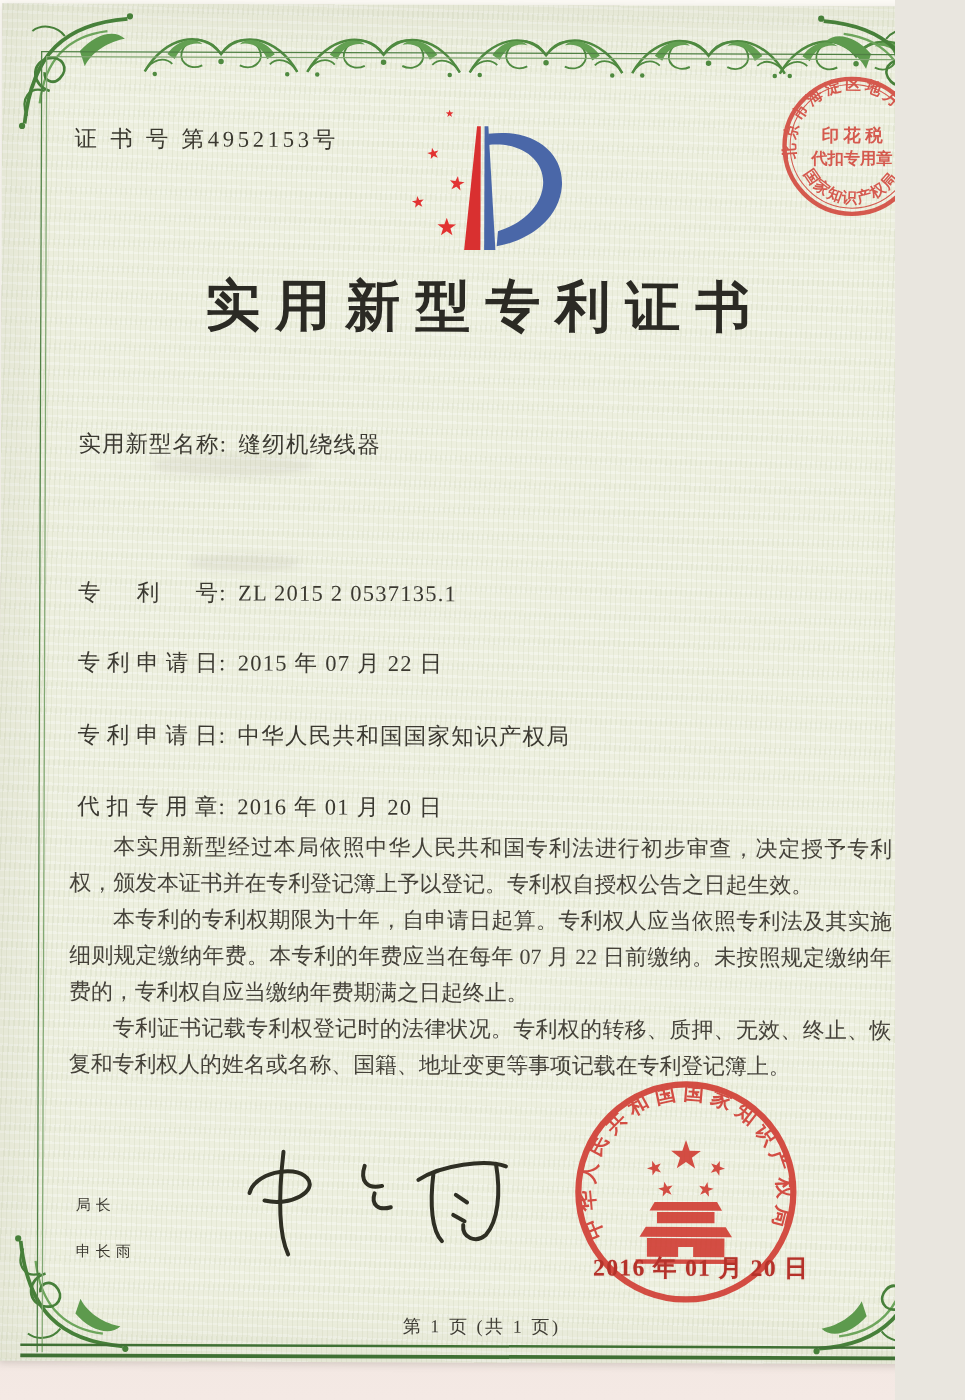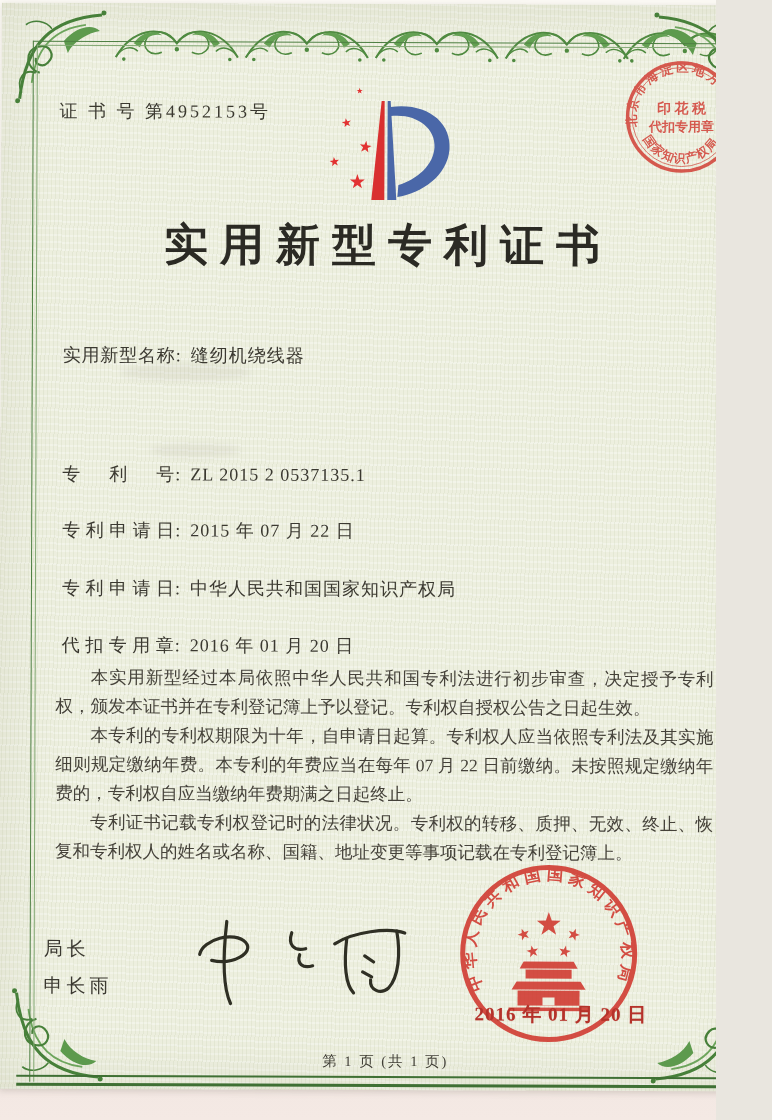--- a/index.html
+++ b/index.html
@@ -26,21 +26,21 @@
   .cert-no{position:absolute;left:58px;top:96px;font-size:18px;letter-spacing:3px;color:#3a382f;}
   .title{position:absolute;left:31px;top:212px;width:712px;text-align:center;
     font-size:44px;font-weight:700;letter-spacing:12px;color:#2b2a24;}
   .field{position:absolute;left:62px;font-size:18px;color:#3b3931;white-space:nowrap;}
   .flabel{display:inline-block;width:112px;text-align:justify;text-align-last:justify;}
   .fcolon{margin-left:1px;}
   .fvalue{margin-left:10px;letter-spacing:1px;}
   .bodytext{position:absolute;left:56px;top:660px;width:658px;font-size:17.5px;
     line-height:29px;color:#45423a;text-align:justify;}
   .bodytext p{margin:0;text-indent:2em;}
-  .signer{position:absolute;left:45px;font-size:19px;letter-spacing:4px;color:#3b3931;}
+  .signer{position:absolute;left:62px;font-size:12px;letter-spacing:4px;color:#3b3931;margin-top:20px;}
   .footer{position:absolute;left:31px;top:1048px;width:712px;text-align:center;
     font-size:14.5px;letter-spacing:2px;color:#3f3d35;}
   .seal-date{position:absolute;left:476px;top:997px;font-size:19px;letter-spacing:1px;
     color:#b5322a;font-weight:600;white-space:nowrap;text-shadow:0 0 1px rgba(181,50,42,.4);}
   .abs{position:absolute;}
   .smudge{position:absolute;border-radius:50%;filter:blur(3px);background:rgba(140,130,115,0.10);}
 </style>
 </head>
 <body>
 

